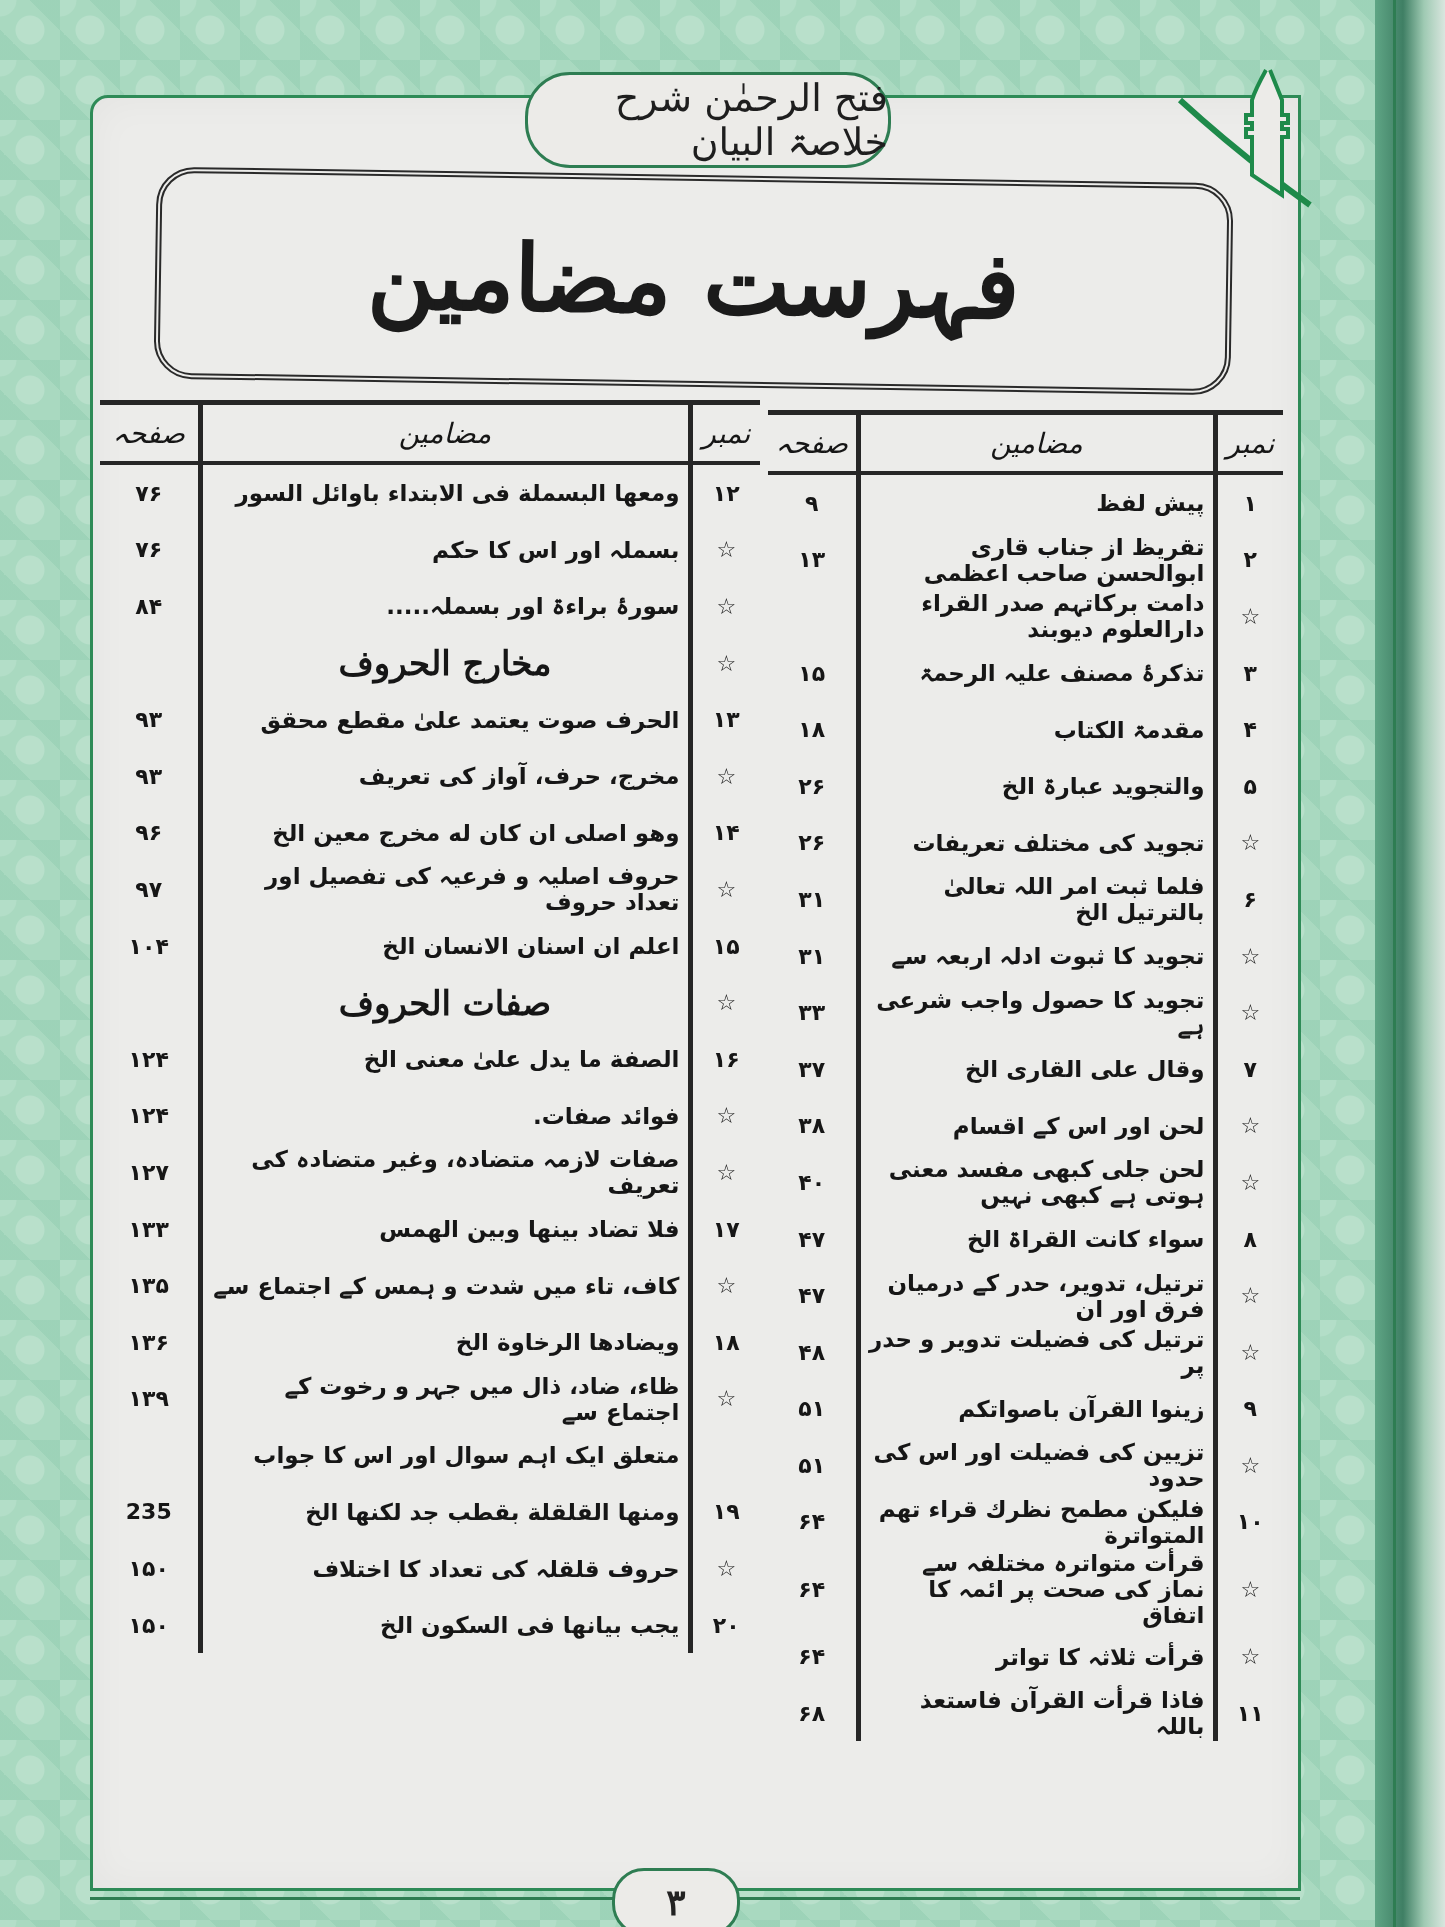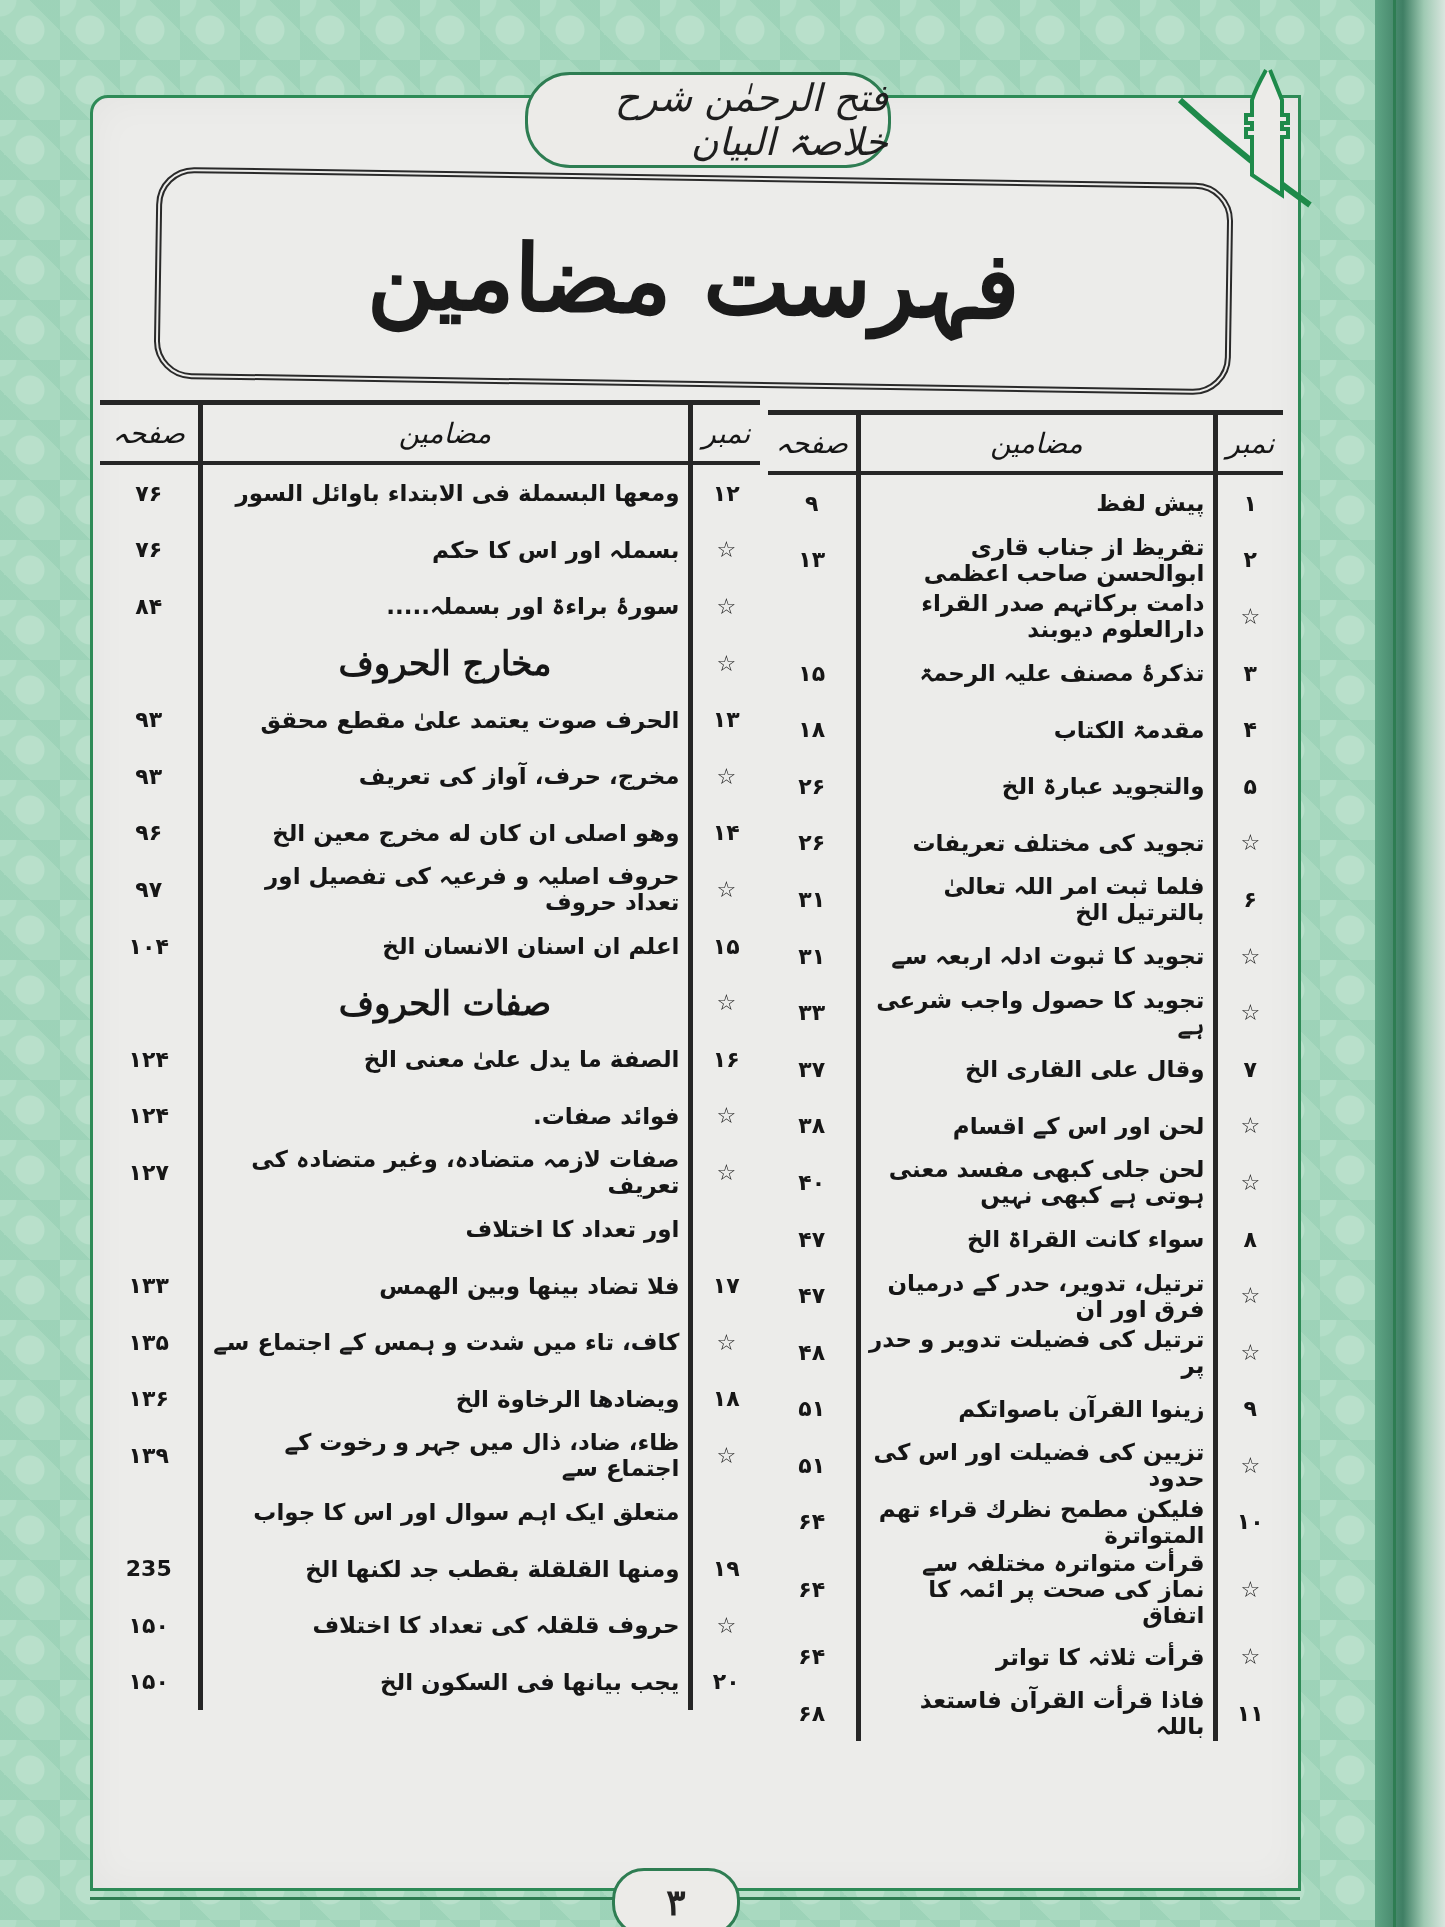--- a/index.html
+++ b/index.html
@@ -25,21 +25,21 @@
     background:#ececea;
     border:3px solid #2e8b57;
     border-radius:18px 0 0 0;
     box-shadow: inset 0 0 40px rgba(0,0,0,0.04);
   }
   .header-cartouche {
     position:absolute; left:525px; top:72px; width:360px; height:90px;
     background:#ecebe8; border:3px solid #2e7d52; border-radius:45px;
     display:flex; align-items:center; justify-content:flex-start;
     font-family:"DejaVu Serif", serif; font-size:38px; color:#1e1e1e;
-    direction:rtl; font-style:italic;
+    direction:rtl; 
   }
   .minaret {
     position:absolute; left:1170px; top:55px; width:170px; height:160px;
   }
   .title-box {
     position:absolute; left:155px; top:175px; width:1065px; height:200px;
     border:6px double #2a2a2a; border-radius:38px;
     display:flex; align-items:center; justify-content:center;
     transform: rotate(0.9deg);
   }
@@ -298,25 +298,20 @@
           <td class="num col-sep star">☆</td>
           <td class="txt col-sep">فوائد صفات.</td>
           <td class="pg">۱۲۴</td>
         </tr>
         <tr>
           <td class="num col-sep star">☆</td>
           <td class="txt col-sep">صفات لازمہ متضادہ، وغیر متضادہ کی تعریف</td>
           <td class="pg">۱۲۷</td>
         </tr>
         <tr>
-          <td class="num col-sep"></td>
-          <td class="txt col-sep">اور تعداد کا اختلاف</td>
-          <td class="pg"></td>
-        </tr>
-        <tr>
           <td class="num col-sep">۱۷</td>
           <td class="txt col-sep">فلا تضاد بینها وبین الهمس</td>
           <td class="pg">۱۳۳</td>
         </tr>
         <tr>
           <td class="num col-sep star">☆</td>
           <td class="txt col-sep">کاف، تاء میں شدت و ہمس کے اجتماع سے</td>
           <td class="pg">۱۳۵</td>
         </tr>
         <tr>

